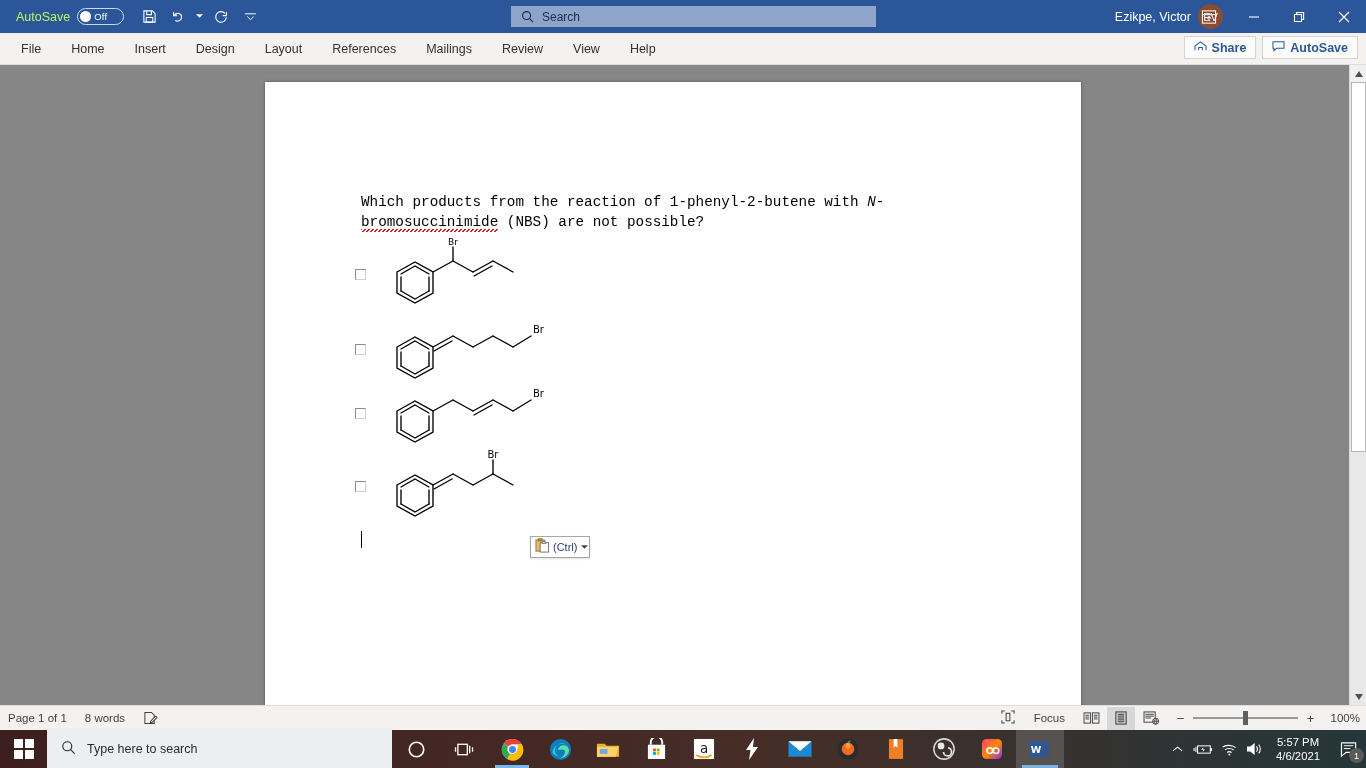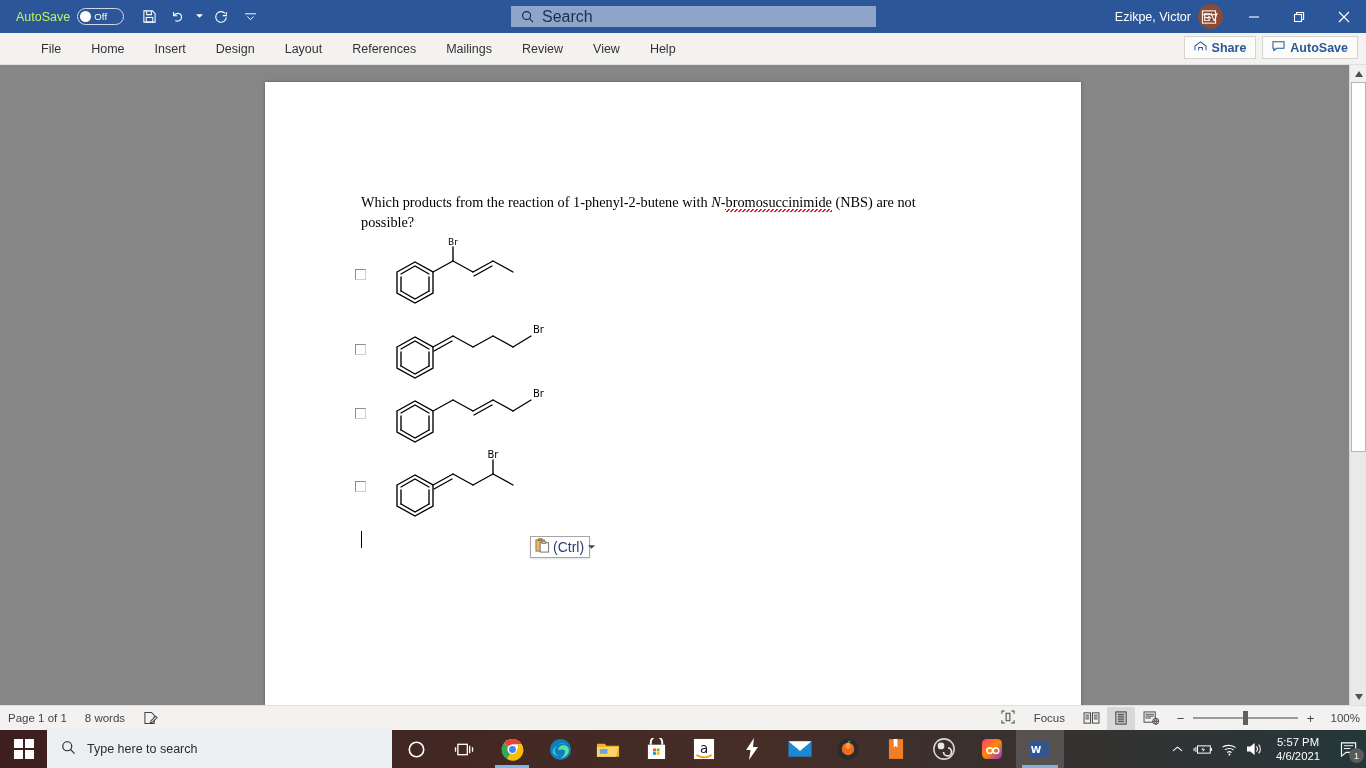--- a/index.html
+++ b/index.html
@@ -37,40 +37,40 @@
     position: absolute; left: 0; width: 1366px; text-align: center;
     font-size: 12.5px; color: #ffffff; pointer-events: none;
   }
   .title-text span { display:inline-block; }
   .searchbox {
     position: absolute; left: 511px; top: 6px; width: 365px; height: 21px;
     background: #8ea5c9; display: flex; align-items: center; gap: 8px;
     padding-left: 10px;
   }
   .searchbox .sicon { color: #1c2f4f; display: flex; }
-  .search-ph { font-size: 16px; color: #1a2d4d; }
+  .search-ph { font-size: 12px; color: #1a2d4d; }
   .account {
     position: absolute; right: 143px; top: 3px; height: 27px;
     display: flex; align-items: center; gap: 7px;
   }
   .account-name { font-size: 12.5px; color: #ffffff; }
   .avatar {
     width: 25px; height: 25px; border-radius: 50%;
     background: #8a4b33; color: #fff; font-size: 11px;
     display: flex; align-items: center; justify-content: center;
   }
   .wincontrols { position: absolute; right: 0; top: 0; display: flex; height: 33px; }
   .wc { width: 45px; height: 33px; display: flex; align-items: center; justify-content: center; color: #fff; }
   
   .ribbon {
     position: absolute; top: 33px; left: 0; width: 1366px; height: 32px;
     background: #f3f2f1; display: flex; align-items: center;
     border-bottom: 1px solid #e1dfdd;
   }
-  .tabs { display: flex; align-items: center; padding-left: 6px; margin-left: 20px; }
+  .tabs { display: flex; align-items: center; padding-left: 6px; }
   .tab {
     font-size: 12.5px; color: #333333; padding: 5px 15px; white-space: nowrap;
   }
   .ribbon-right { position: absolute; right: 8px; top: 3px; display: flex; gap: 6px; }
   .rbtn {
     display: flex; align-items: center; gap: 5px;
     font-size: 12.5px; color: #2b579a; font-weight: bold;
     padding: 3px 9px; border: 1px solid #d6d3d0; background: #fbfbfa;
   }
   
@@ -78,21 +78,21 @@
     position: absolute; top: 65px; left: 0; width: 1366px; height: 640px;
     background: #868686;
   }
   .page {
     position: absolute; left: 265px; top: 17px; width: 816px; height: 625px;
     background: #ffffff; box-shadow: 0 0 3px rgba(0,0,0,.35);
   }
   .question {
     position: absolute; left: 96px; top: 111px; width: 600px;
     font-size: 14.3px; color: #000; line-height: 1.38;
-    font-family: Liberation Serif, serif;
+    font-family: Liberation Mono, monospace;
   }
   .question .ital { font-style: italic; }
   .misspell {
     border-bottom: 2px solid transparent;
     background-image: repeating-linear-gradient(135deg, #e01b24 0 1.2px, transparent 1.2px 2.6px);
     background-size: 4px 3px; background-repeat: repeat-x;
     background-position: left bottom; padding-bottom: 2px;
   }
   
   .opt { position: absolute; left: 90px; }
@@ -105,21 +105,21 @@
   .struct { position: absolute; }
   .struct svg { display: block; }
   
   .pasteopts {
     position: absolute; left: 265px; top: 454px;
     width: 60px; height: 22px;
     background: #ffffff; border: 1px solid #a6a6a6;
     display: flex; align-items: center; gap: 3px; padding: 0 4px;
     box-shadow: 0 1px 2px rgba(0,0,0,.12);
   }
-  .paste-ctrl { font-size: 14px; color: #2b3f6b; }
+  .paste-ctrl { font-size: 11px; color: #2b3f6b; }
   .paste-caret { font-size: 8px; color: #444; margin-left: 1px; }
   .caret-ins {
     position: absolute; left: 96px; top: 449px; width: 1px; height: 17px; background: #000;
   }
   
   .vscroll {
     position: absolute; right: 0; top: 65px; width: 17px; height: 640px;
     background: #e9e9e9; border-left: 1px solid #d8d8d8;
   }
   .vs-arrow {

